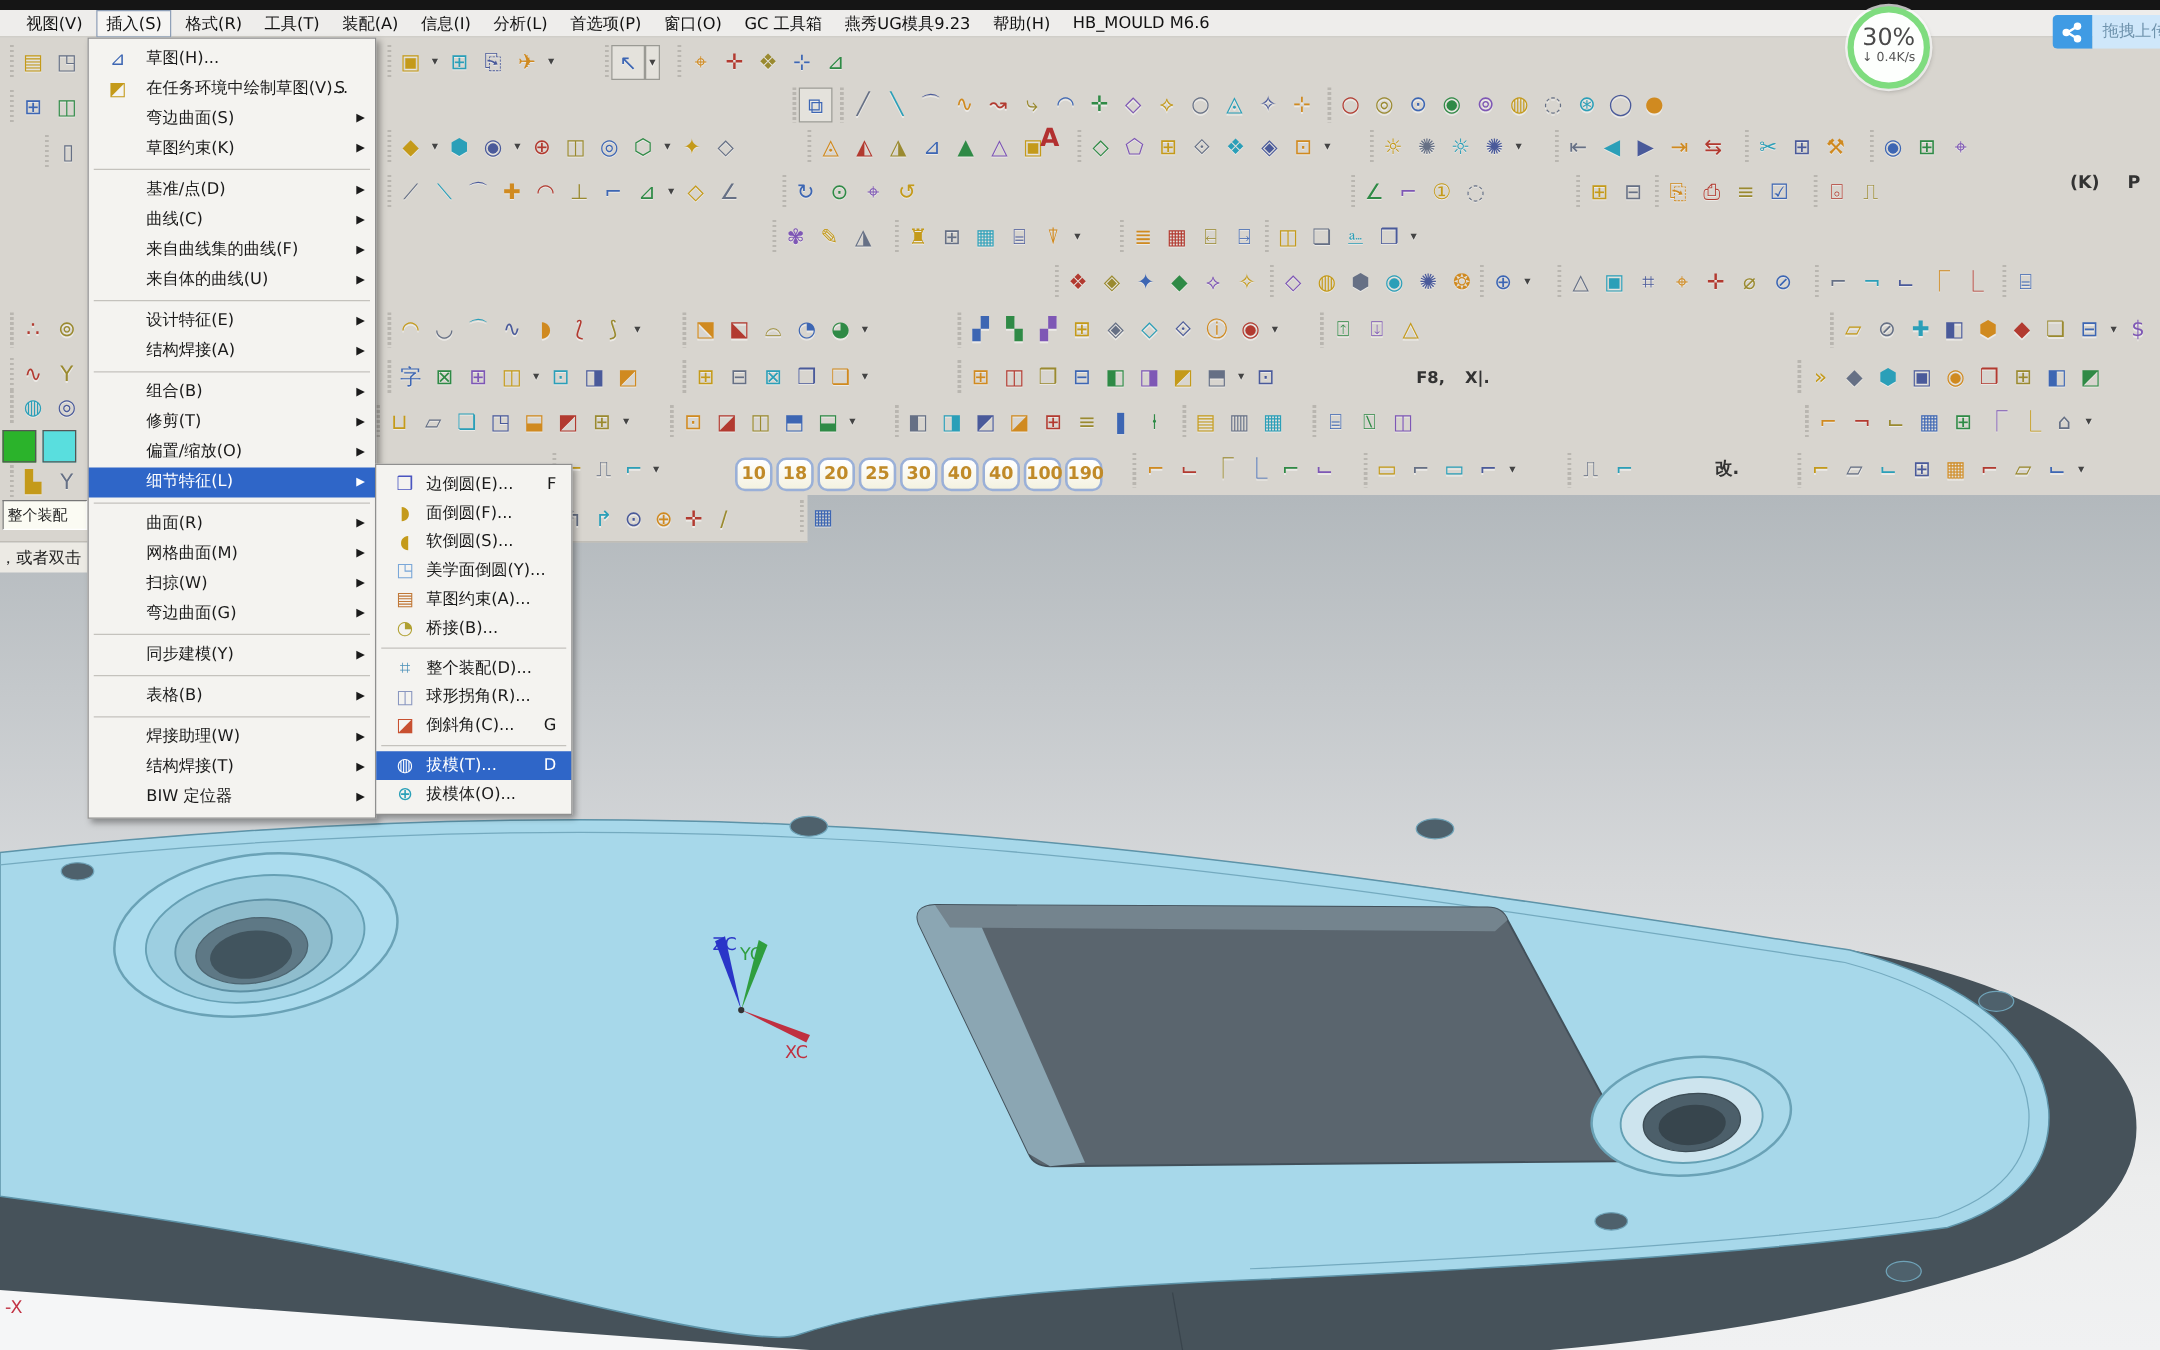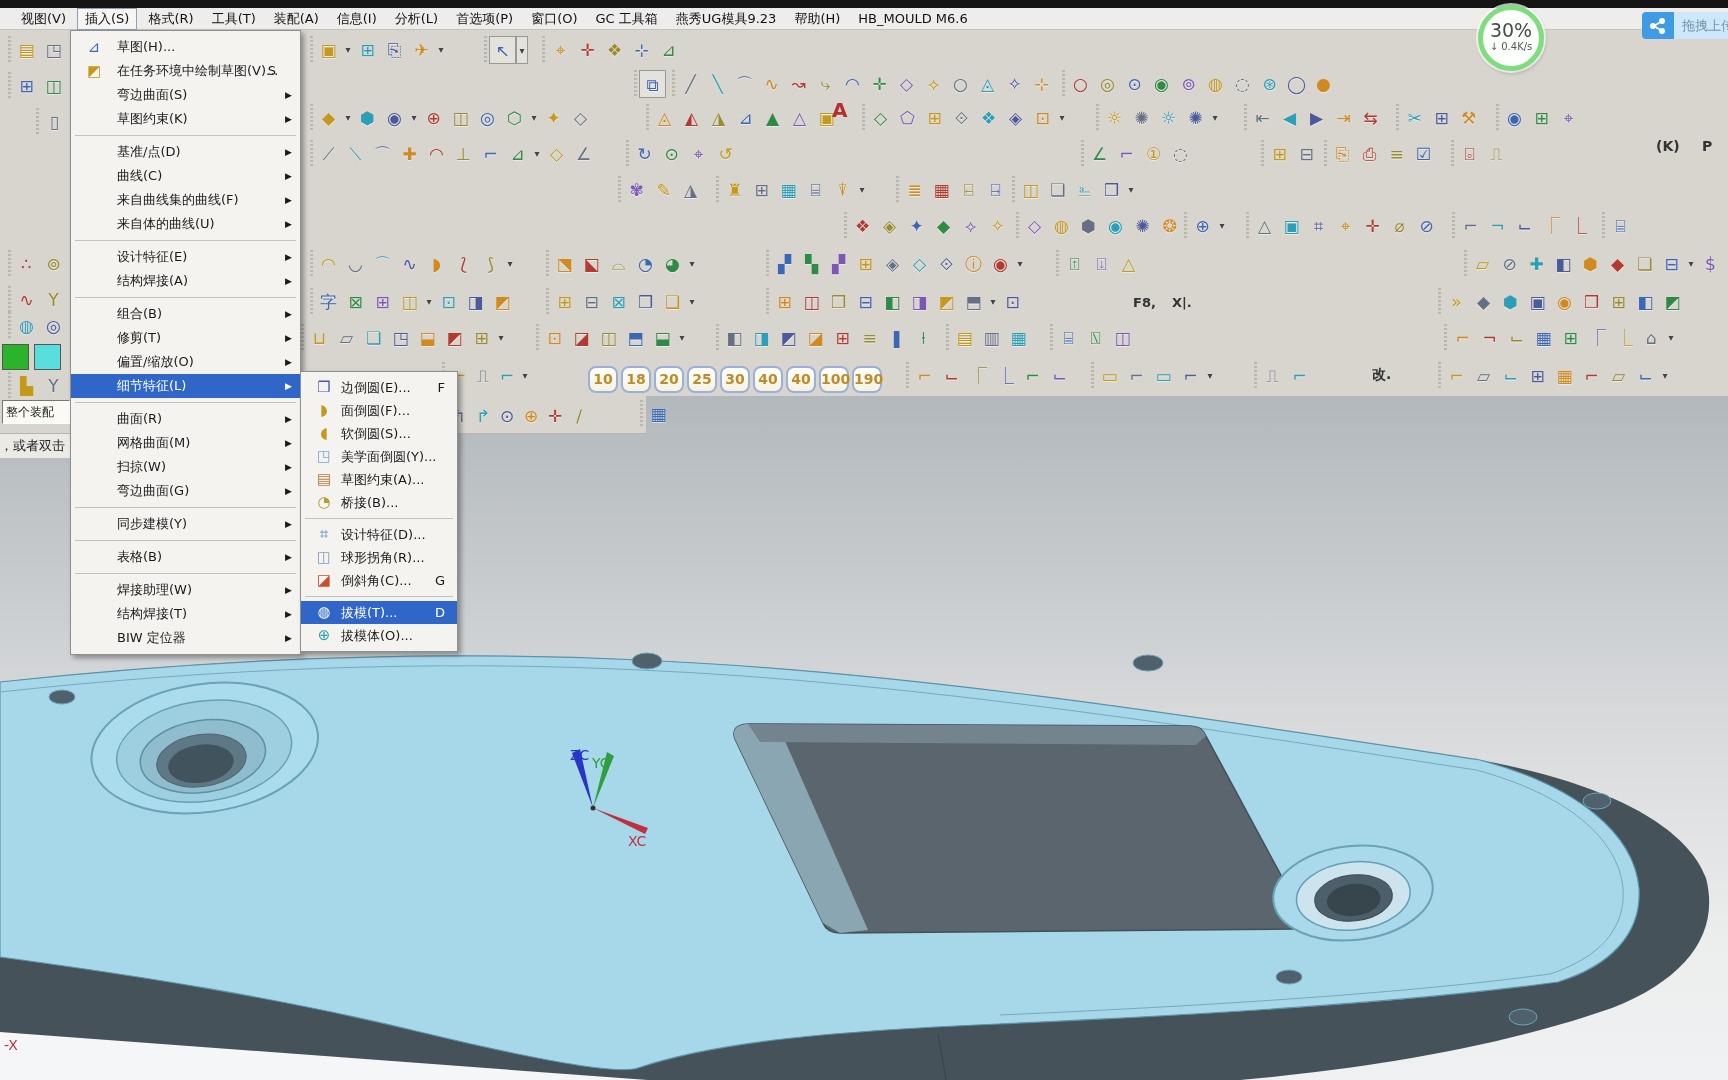--- a/index.html
+++ b/index.html
@@ -209,21 +209,21 @@
     <div class="menu-item"><span>BIW 定位器</span><span class="mi-arrow">▶</span></div>
   </div>
 <div id="detail-submenu" class="menu">
     <div class="menu-item"><span class="mi-icon" style="color: rgb(74, 85, 192);">❒</span><span>边倒圆(E)...</span><span class="mi-accel">F</span></div>
     <div class="menu-item"><span class="mi-icon" style="color: rgb(196, 154, 26);">◗</span><span>面倒圆(F)...</span></div>
     <div class="menu-item"><span class="mi-icon" style="color: rgb(196, 154, 26);">◖</span><span>软倒圆(S)...</span></div>
     <div class="menu-item"><span class="mi-icon" style="color: rgb(122, 167, 216);">◳</span><span>美学面倒圆(Y)...</span></div>
     <div class="menu-item"><span class="mi-icon" style="color: rgb(192, 120, 56);">▤</span><span>草图约束(A)...</span></div>
     <div class="menu-item"><span class="mi-icon" style="color: rgb(176, 160, 48);">◔</span><span>桥接(B)...</span></div>
     <div class="menu-sep"></div>
-    <div class="menu-item"><span class="mi-icon" style="color: rgb(74, 144, 184);">⌗</span><span>设计特征(D)...</span></div>
+    <div class="menu-item"><span class="mi-icon" style="color: rgb(74, 144, 184);">⌗</span><span>整个装配(D)...</span></div>
     <div class="menu-item"><span class="mi-icon" style="color: rgb(138, 151, 192);">◫</span><span>球形拐角(R)...</span></div>
     <div class="menu-item"><span class="mi-icon" style="color: rgb(200, 80, 48);">◪</span><span>倒斜角(C)...</span><span class="mi-accel">G</span></div>
     <div class="menu-sep"></div>
     <div class="menu-item hl"><span class="mi-icon" style="color: rgb(255, 255, 255);">◍</span><span>拔模(T)...</span><span class="mi-accel">D</span></div>
     <div class="menu-item"><span class="mi-icon" style="color: rgb(42, 160, 184);">⊕</span><span>拔模体(O)...</span></div>
   </div>
 
 <div id="badge">
   <div class="badge-pct">30%</div>
   <div class="badge-speed">↓ 0.4K/s</div>

